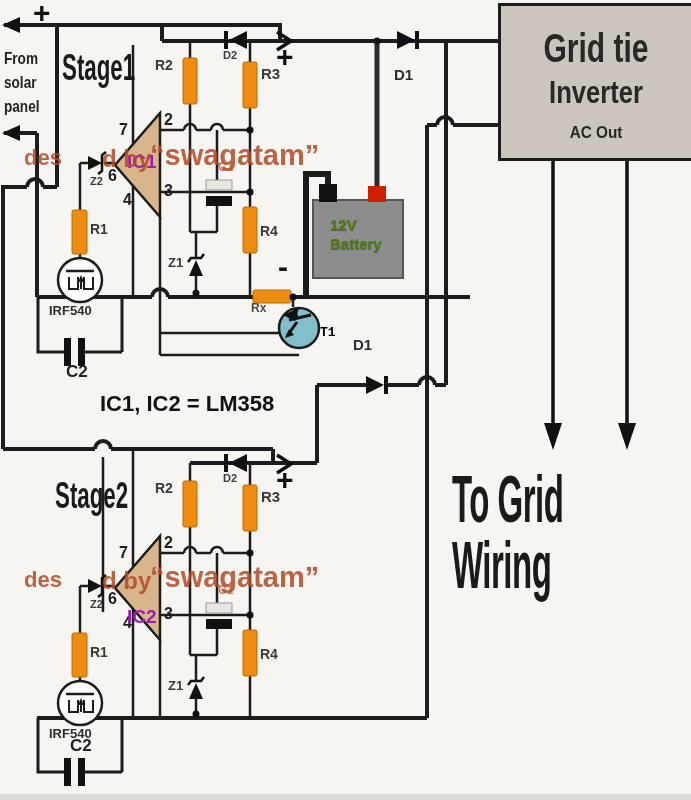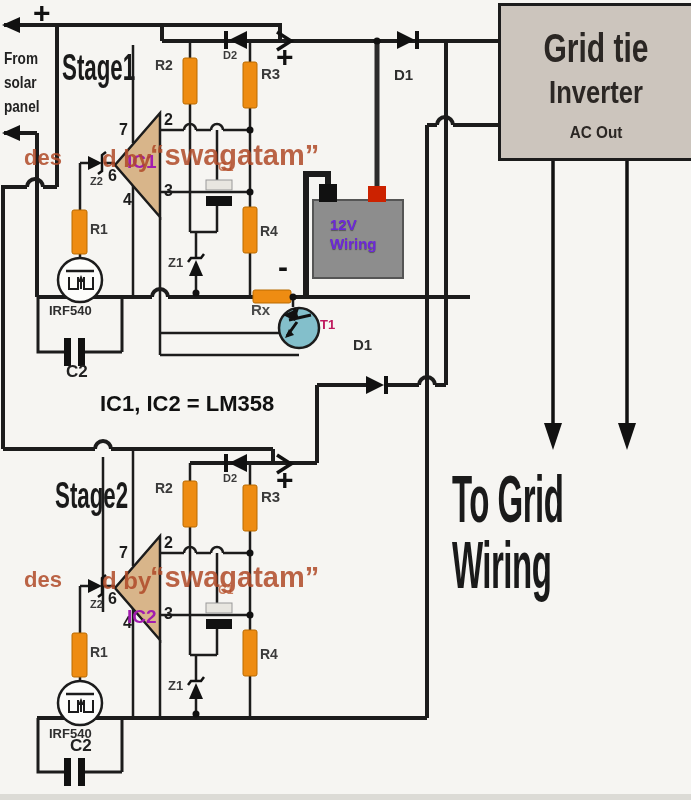--- a/index.html
+++ b/index.html
@@ -15,21 +15,21 @@
          transform:scaleX(0.8);transform-origin:left top;line-height:1;}
   .wm{position:absolute;color:#b04a28;opacity:.85;font-weight:bold;line-height:1;}
   .note{position:absolute;color:#111;font-size:22px;font-weight:bold;line-height:1;}
   .togrid{position:absolute;color:#1a1a1a;font-size:66px;font-weight:bold;
          transform:scaleX(0.5);transform-origin:left top;line-height:1;letter-spacing:-1px;}
   .inverter-box{position:absolute;left:498px;top:3px;width:190px;height:152px;
          background:#ccc5bd;border:3px solid #1c1c1c;text-align:center;color:#2b2724;}
   .inv-title{font-size:40px;font-weight:bold;transform:scaleX(0.75);transform-origin:center top;margin-top:22px;line-height:1;}
   .inv-sub{font-size:32px;font-weight:600;transform:scaleX(0.8);transform-origin:center top;margin-top:8px;line-height:1;}
   .inv-out{font-size:17px;font-weight:600;transform:scaleX(0.9);transform-origin:center top;margin-top:16px;line-height:1;}
-  .battery-text{position:absolute;left:330px;top:216px;color:#6d28d9;font-size:15px;
+  .battery-text{position:absolute;left:330px;top:216px;color:#4d7c0f;font-size:15px;
          font-weight:bold;line-height:1.25;text-shadow:0 1px 1px #555;}
   .ic-inside{position:absolute;color:#a21caf;font-size:19px;font-weight:bold;line-height:1;}
   .c1red{position:absolute;color:#c0603a;opacity:.8;font-size:12px;font-weight:bold;line-height:1;}
 </style>
 </head>
 <body>
 
 <svg id="canvas" width="691" height="800" viewBox="0 0 691 800">
 
   <path d="M4 25 H280 M280 23 V41 M162 23 V41 M162 41 H498 M57 25 V187
@@ -161,21 +161,21 @@
 </svg>
 
 <div class="inverter-box">
   <div class="inv-title">Grid tie</div>
   <div class="inv-sub">Inverter</div>
   <div class="inv-out">AC Out</div>
 </div>
 
 <div class="battery-text">
   <div>12V</div>
-  <div>Wiring</div>
+  <div>Battery</div>
 </div>
 
 <div class="big-plus" style="left:33px;top:-2px;">+</div>
 <div class="solar-line" style="left:4px;top:50px;">From</div>
 <div class="solar-line" style="left:4px;top:74px;">solar</div>
 <div class="solar-line" style="left:4px;top:98px;">panel</div>
 
 <div class="title" style="left:62px;top:50px;">Stage1</div>
 <div class="title" style="left:55px;top:478px;">Stage2</div>
 
@@ -189,23 +189,23 @@
 <div class="pin" style="left:164px;top:183px;">3</div>
 <div class="pin" style="left:123px;top:192px;">4</div>
 <div class="ic-inside" style="left:127px;top:152px;">IC1</div>
 <div class="lbl" style="left:90px;top:176px;font-size:11px;">Z2</div>
 <div class="lbl" style="left:90px;top:222px;font-size:14px;">R1</div>
 <div class="c1red" style="left:218px;top:161px;">C1</div>
 <div class="lbl" style="left:168px;top:256px;font-size:13px;">Z1</div>
 <div class="lbl" style="left:260px;top:224px;font-size:14px;">R4</div>
 <div class="lbl" style="left:49px;top:304px;font-size:13px;color:#2e2e2e;">IRF540</div>
 <div class="lbl" style="left:66px;top:363px;font-size:17px;color:#222;">C2</div>
-<div class="lbl" style="left:251px;top:302px;font-size:15px;color:#4a4a4a;text-align:right;">Rx</div>
+<div class="lbl" style="left:251px;top:302px;font-size:12px;color:#4a4a4a;text-align:right;">Rx</div>
 <div class="big-plus" style="left:278px;top:252px;">-</div>
-<div class="lbl" style="left:320px;top:318px;font-size:13px;color:#be185d;">T1</div>
+<div class="lbl" style="left:320px;top:326px;font-size:13px;color:#000000;font-family:Liberation Mono, monospace;">T1</div>
 <div class="lbl" style="left:394px;top:67px;font-size:15px;color:#2e2e2e;">D1</div>
 <div class="lbl" style="left:353px;top:337px;font-size:15px;color:#2e2e2e;">D1</div>
 
 <div class="lbl" style="left:155px;top:481px;font-size:14px;">R2</div>
 <div class="lbl" style="left:223px;top:473px;font-size:11px;">D2</div>
 <div class="lbl" style="left:261px;top:489px;font-size:15px;">R3</div>
 <div class="big-plus" style="left:276px;top:465px;">+</div>
 <div class="pin" style="left:119px;top:545px;">7</div>
 <div class="pin" style="left:164px;top:535px;">2</div>
 <div class="pin" style="left:108px;top:591px;">6</div>

